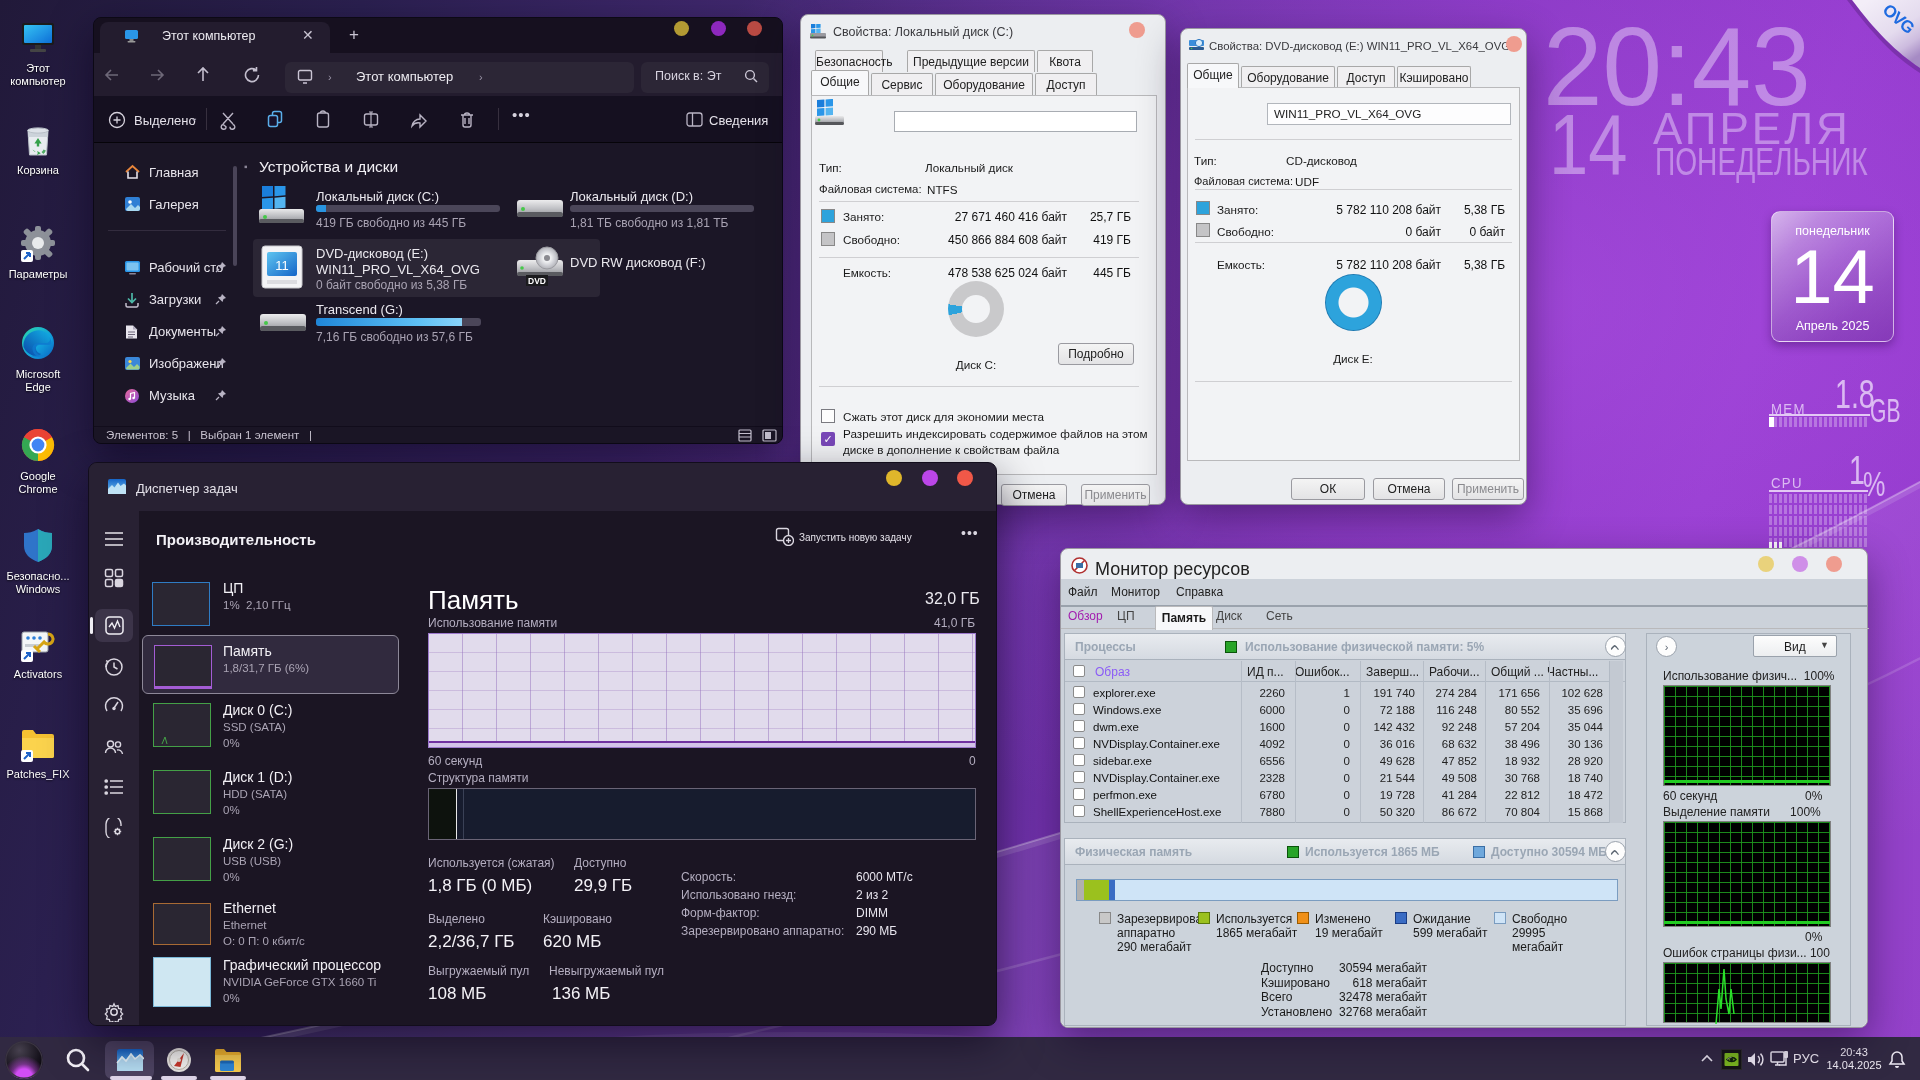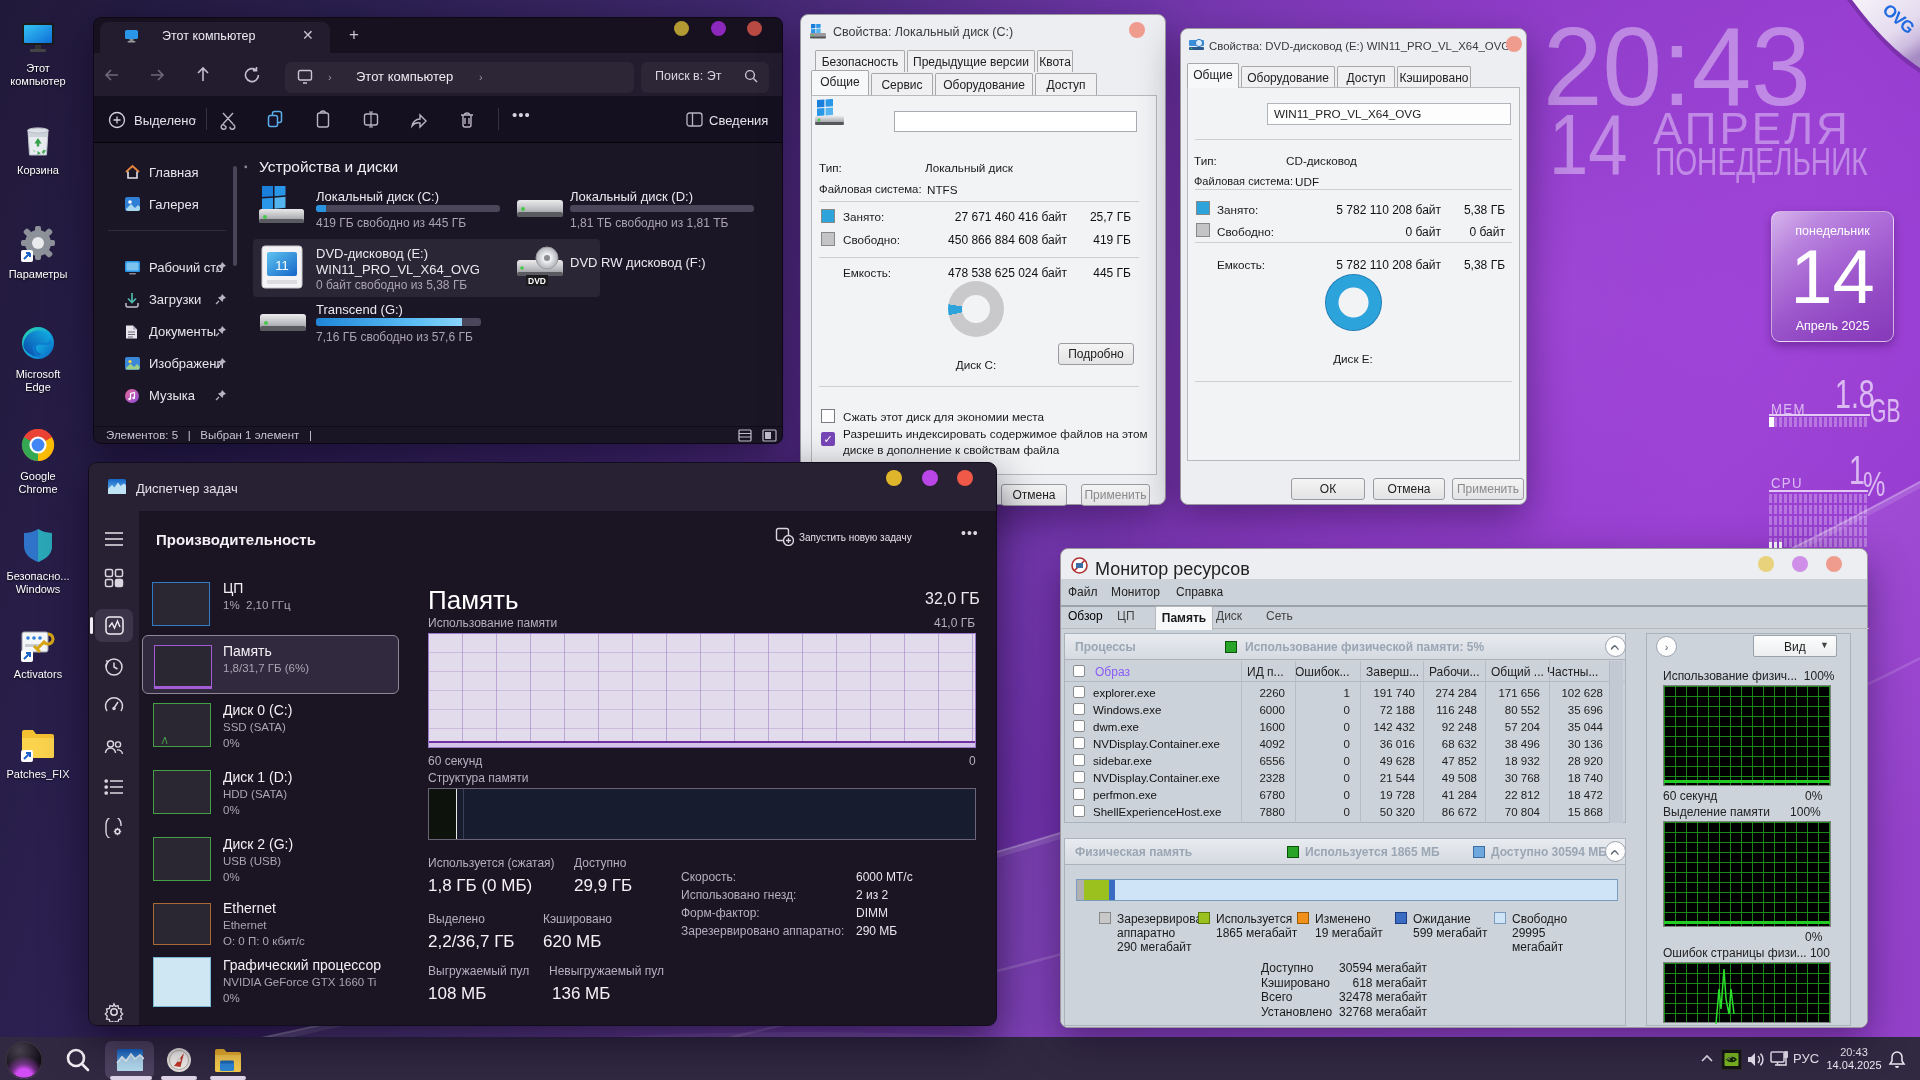--- a/index.html
+++ b/index.html
@@ -557,23 +557,23 @@
           <rect x="0" y="5.2" width="4.4" height="4.4" fill="#2a96e8" transform="skewY(-4)"></rect>
           <rect x="5.2" y="5.2" width="4.4" height="4.4" fill="#53b4f0" transform="skewY(-4)"></rect>
         </g>
         <rect x="0" y="9" width="16" height="5" rx="1" fill="#9a9aa0"></rect>
         <rect x="0" y="12.5" width="16" height="2" rx="1" fill="#55565a"></rect>
         <circle cx="2.5" cy="11.5" r=".9" fill="#46c84a"></circle>
       </svg>
  <div class="abs" style="left:32px;top:10px;font-size:12.5px;color:#3a3a3e">Свойства: Локальный диск (C:)</div>
  <div class="dot tl-r" style="left:328px;top:7px"></div>
 
- <div class="ptab" style="left:14px;top:35px;width:90px">Безопасность</div>
+ <div class="ptab" style="left:14px;top:35px;width:68px">Безопасность</div>
  <div class="ptab" style="left:106px;top:35px;width:128px">Предыдущие версии</div>
- <div class="ptab" style="left:236px;top:35px;width:36px">Квота</div>
+ <div class="ptab" style="left:236px;top:35px;width:56px">Квота</div>
  <div class="ptab act" style="left:10px;top:55px;width:58px">Общие</div>
  <div class="ptab" style="left:70px;top:58px;width:62px">Сервис</div>
  <div class="ptab" style="left:134px;top:58px;width:98px">Оборудование</div>
  <div class="ptab" style="left:234px;top:58px;width:62px">Доступ</div>
  <div class="pframe" style="left:10px;top:80px;width:346px;height:380px"></div>
 
  <svg class="abs" style="left:14px;top:84px" width="30" height="30" viewBox="0 0 30 30">
         <g transform="translate(2,1)">
           <rect x="0" y="0" width="7.4" height="7.4" fill="#1a7edb" transform="skewY(-4)"></rect>
           <rect x="8.6" y="0" width="7.4" height="7.4" fill="#2a96e8" transform="skewY(-4)"></rect>
@@ -819,21 +819,21 @@
       </svg>
  <div class="abs" style="left:34px;top:10px;font-size:18px;color:#222">Монитор ресурсов</div>
  <div class="dot tl-y" style="left:697px;top:7px"></div>
  <div class="dot tl-p" style="left:731px;top:7px"></div>
  <div class="dot tl-r" style="left:765px;top:7px"></div>
  <div class="abs" style="left:7px;top:36px;color:#222">Файл</div>
       <div class="abs" style="left:50px;top:36px;color:#222">Монитор</div>
       <div class="abs" style="left:115px;top:36px;color:#222">Справка</div>
 
  <div class="abs" style="left:0px;top:56px;width:808px;height:24px;border-bottom:1px solid #b9b9bb"></div>
- <div class="abs" style="left:7px;top:60px;color:#000000">Обзор</div>
+ <div class="abs" style="left:7px;top:60px;color:#a21caf">Обзор</div>
       <div class="abs" style="left:56px;top:60px;color:#444">ЦП</div>
  <div class="abs" style="left:94px;top:57px;width:58px;height:24px;background:#f7f8fa;border:1px solid #b9b9bb;border-bottom:none;border-radius:2px 2px 0 0;text-align:center;padding-top:4px;font-weight:bold;font-size:12px">Память</div>
  <div class="abs" style="left:155px;top:60px;color:#444">Диск</div>
       <div class="abs" style="left:205px;top:60px;color:#444">Сеть</div>
 
  <div class="hdrbar" style="top:84px">
   <span style="position:absolute;left:10px;top:6px">Процессы</span>
   <span style="position:absolute;left:160px;top:7px;width:12px;height:12px;background:#28a428;border:1px solid #0a540a;display:block"></span>
   <span style="position:absolute;left:180px;top:6px;font-weight:bold">Использование физической памяти: 5%</span>
   <span style="position:absolute;left:540px;top:2px;width:21px;height:21px;border-radius:50%;background:#fdfdfd;border:1px solid #9aa2ac;color:#5a6470;text-align:center;line-height:19px;font-size:11px">ᨈ</span>

